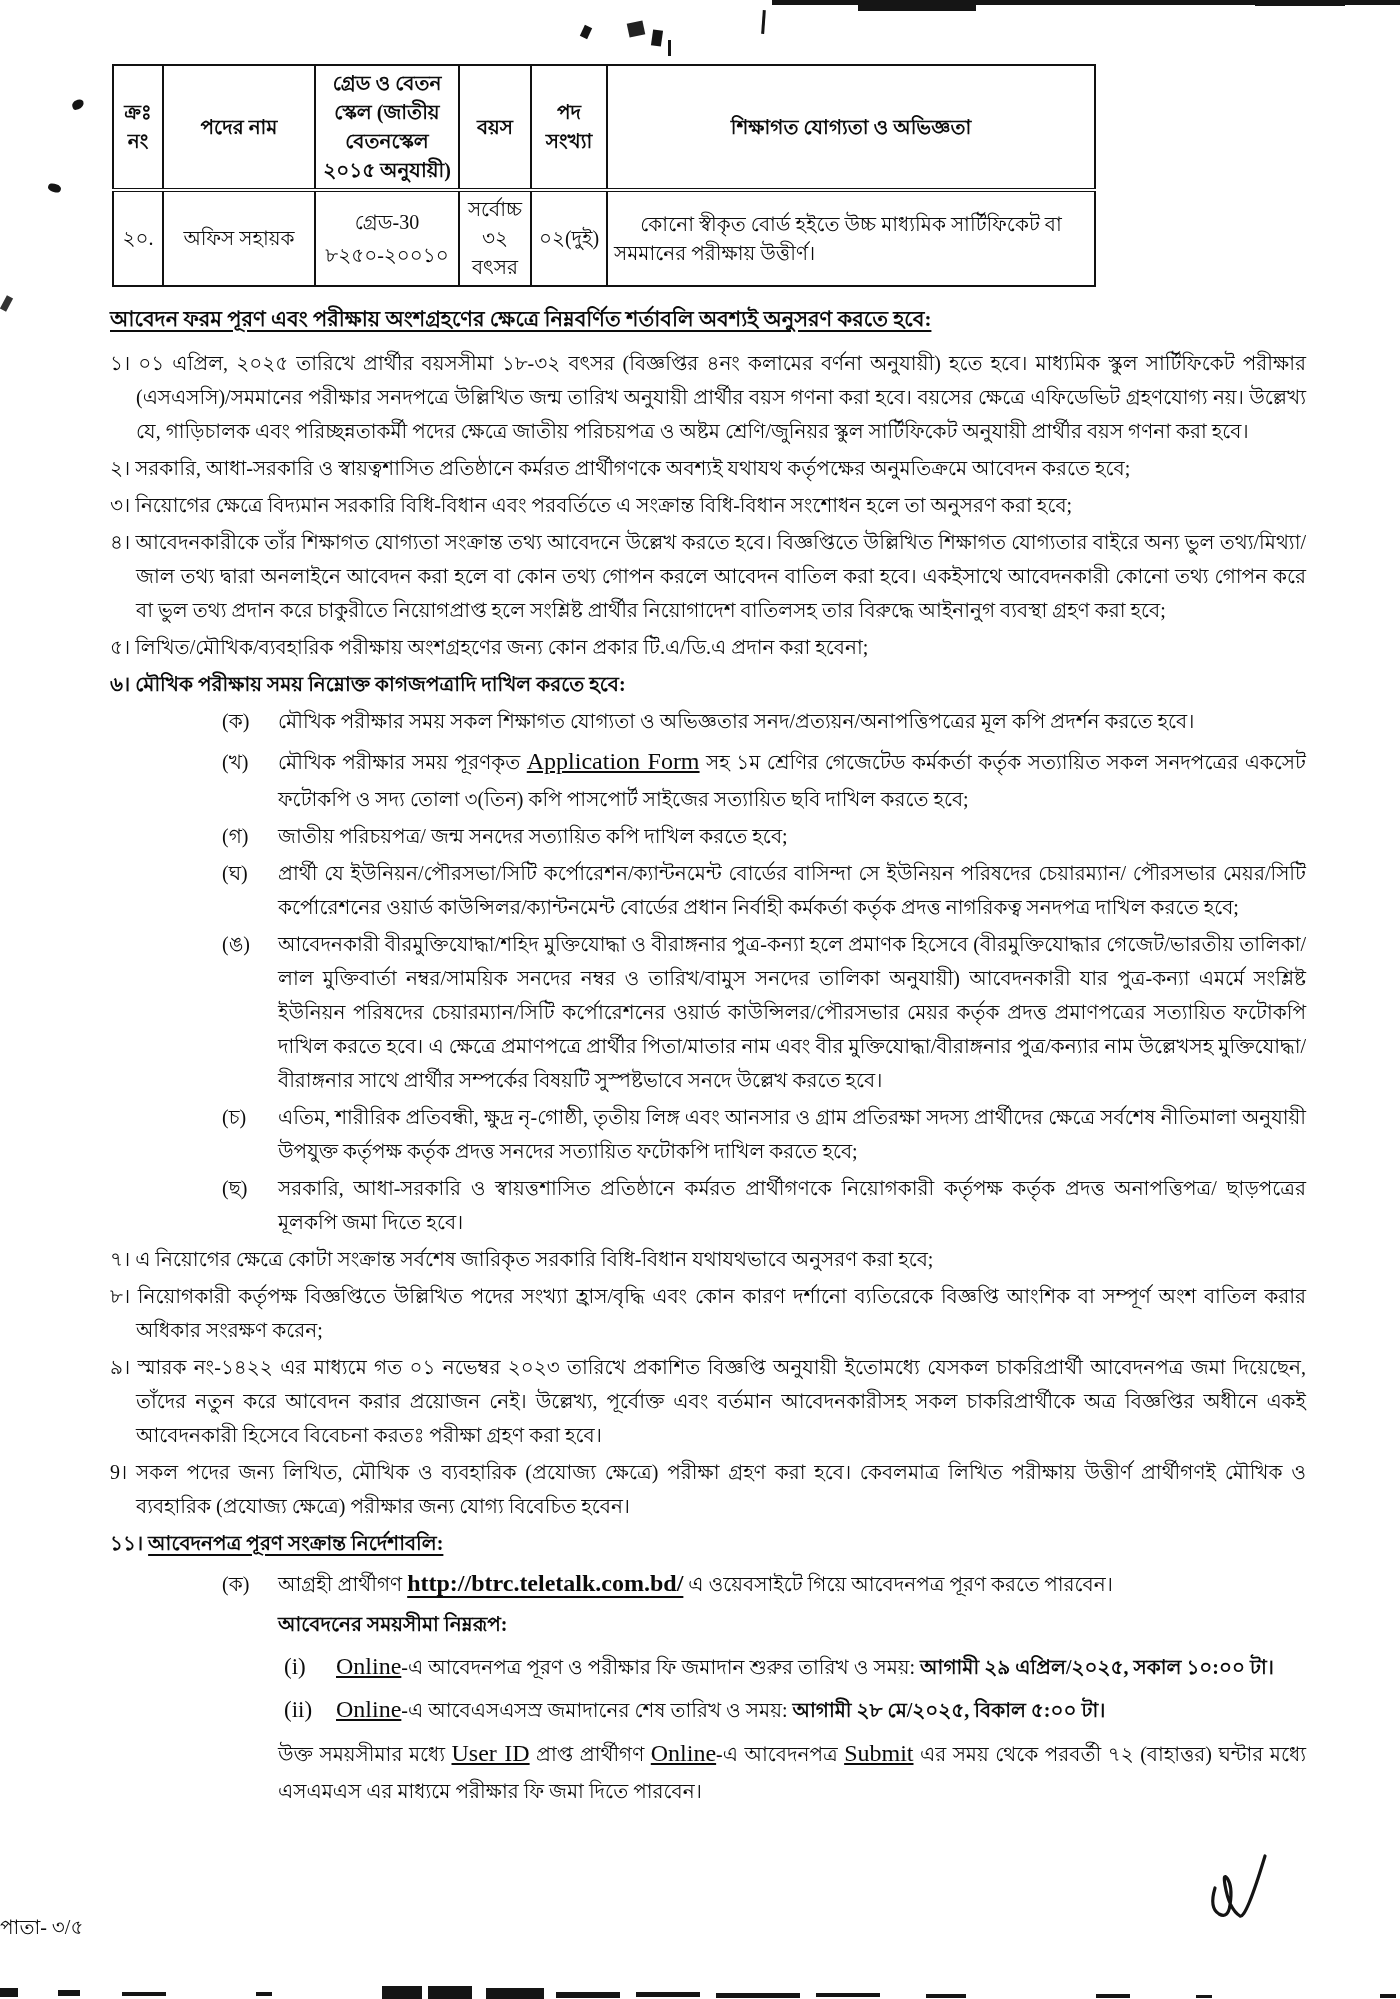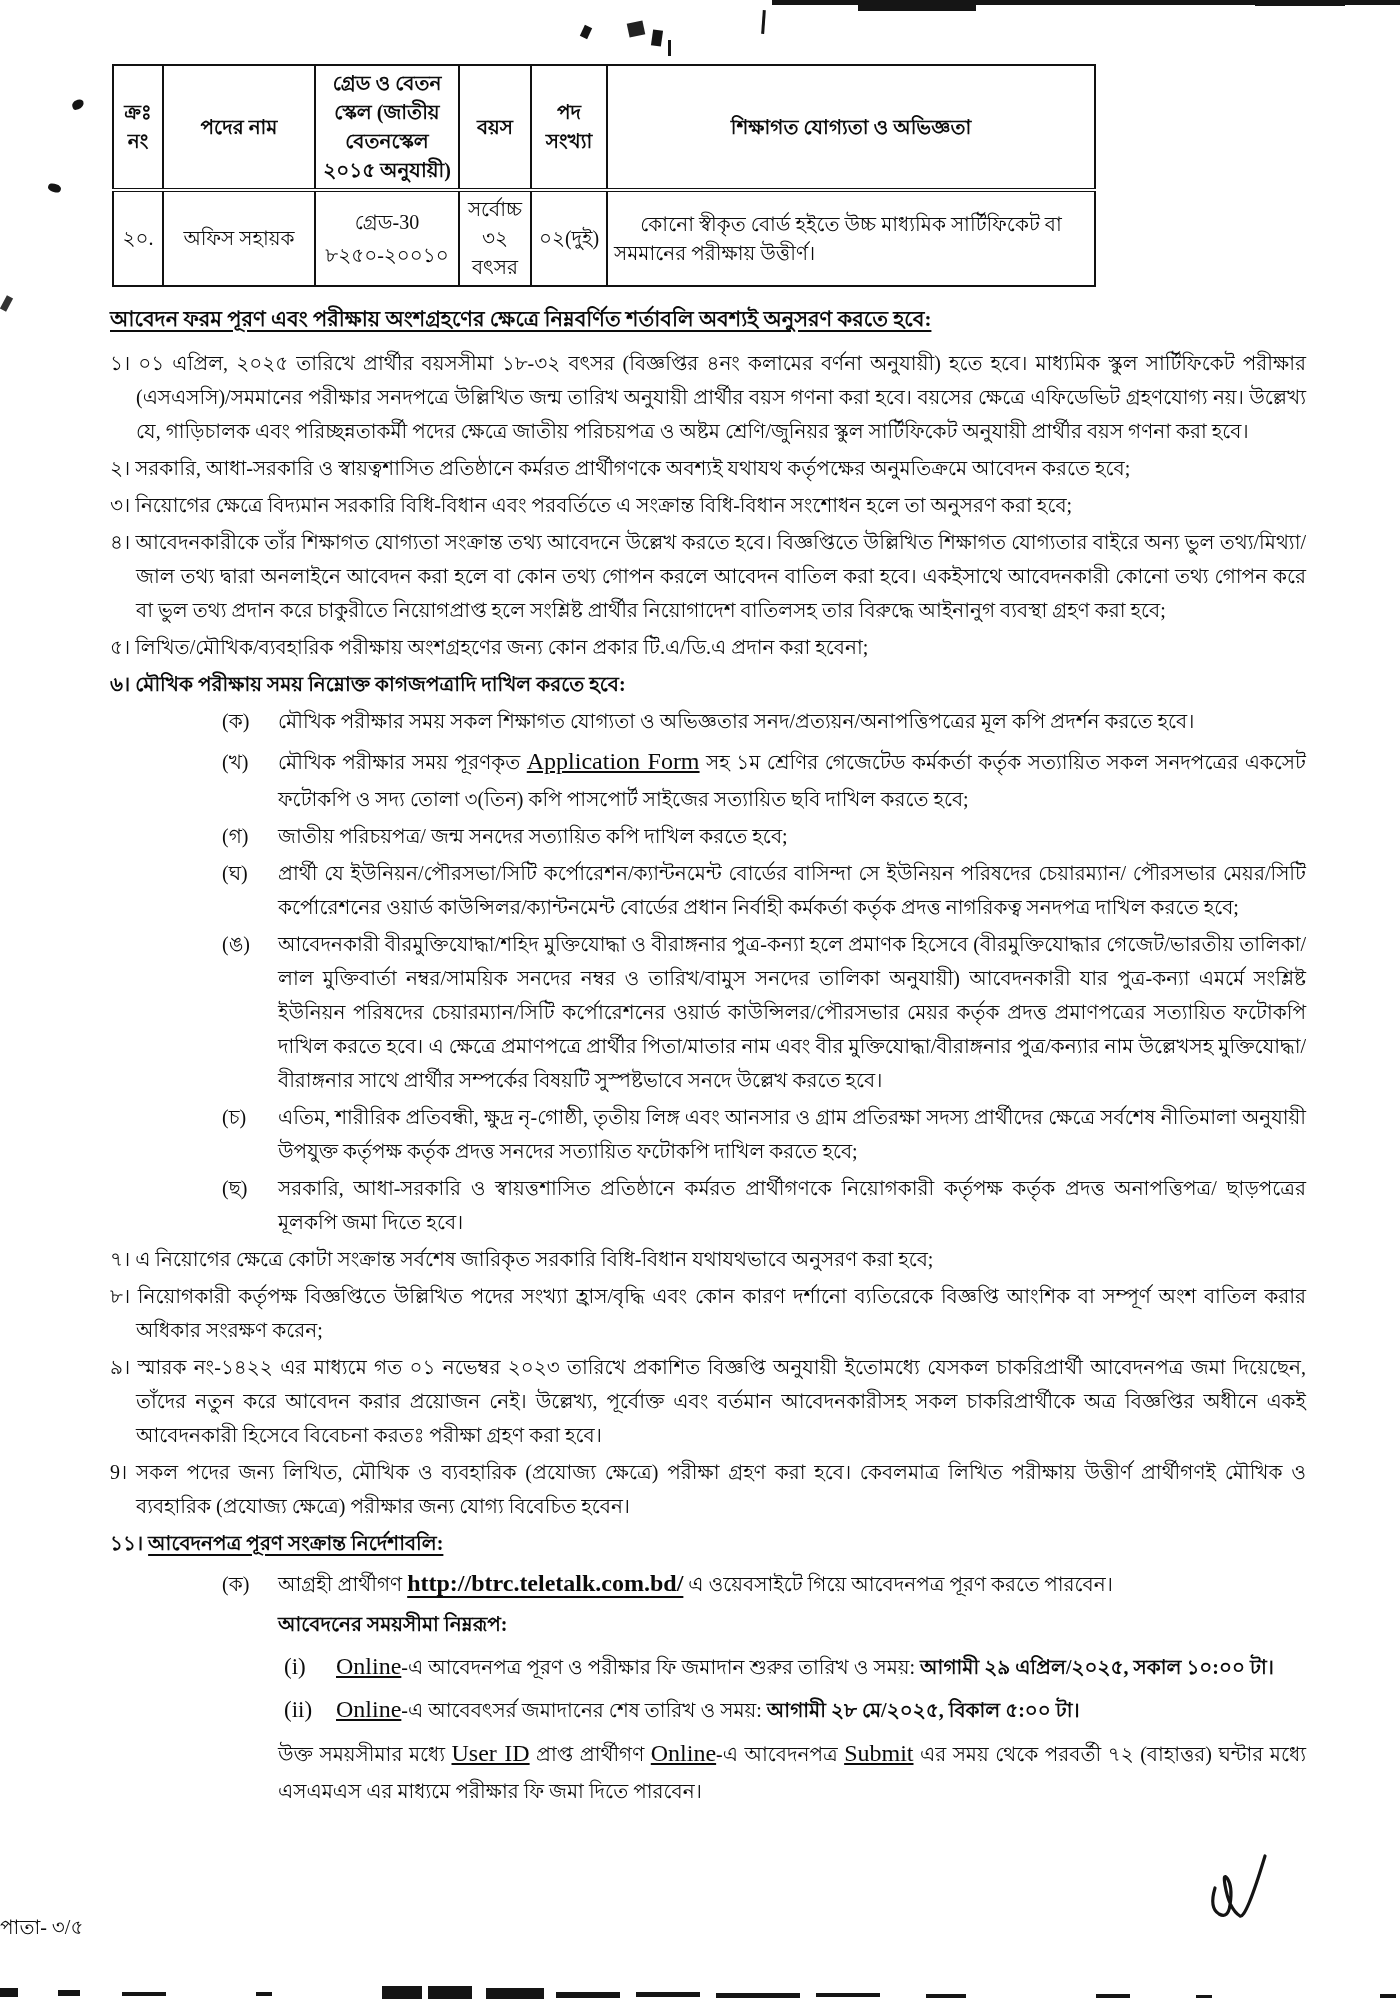--- a/index.html
+++ b/index.html
@@ -224,21 +224,21 @@
   <div class="item"><span class="num">9।</span> <span>সকল পদের জন্য লিখিত, মৌখিক ও ব্যবহারিক (প্রযোজ্য ক্ষেত্রে) পরীক্ষা গ্রহণ করা হবে। কেবলমাত্র লিখিত পরীক্ষায় উত্তীর্ণ প্রার্থীগণই মৌখিক ও ব্যবহারিক (প্রযোজ্য ক্ষেত্রে) পরীক্ষার জন্য যোগ্য বিবেচিত হবেন।</span></div>
 
   <div class="item"><span class="num b">১১।</span> <span class="b u">আবেদনপত্র পূরণ সংক্রান্ত নির্দেশাবলি:</span></div>
 
   <div class="sub"><span class="lbl">(ক)</span><span>আগ্রহী প্রার্থীগণ </span><span class="url">http://btrc.teletalk.com.bd/</span><span> এ ওয়েবসাইটে গিয়ে আবেদনপত্র পূরণ করতে পারবেন।</span></div>
 
   <div class="deadline-heading">আবেদনের সময়সীমা নিম্নরূপ:</div>
 
   <div class="rom"><span class="lbl">(i)</span><span class="lat">Online</span><span>-এ আবেদনপত্র পূরণ ও পরীক্ষার ফি জমাদান শুরুর তারিখ ও সময়: </span><span class="b">আগামী ২৯ এপ্রিল/২০২৫, সকাল ১০:০০ টা।</span></div>
 
-  <div class="rom"><span class="lbl">(ii)</span><span class="lat">Online</span><span>-এ আবেবৎসর্র জমাদানের শেষ তারিখ ও সময়: </span><span class="b">আগামী ২৮ মে/২০২৫, বিকাল ৫:০০ টা।</span></div>
+  <div class="rom"><span class="lbl">(ii)</span><span class="lat">Online</span><span>-এ আবেএসএসস্র জমাদানের শেষ তারিখ ও সময়: </span><span class="b">আগামী ২৮ মে/২০২৫, বিকাল ৫:০০ টা।</span></div>
 
   <div class="tail"><span>উক্ত সময়সীমার মধ্যে </span><span class="lat">User ID</span><span> প্রাপ্ত প্রার্থীগণ </span><span class="lat">Online</span><span>-এ আবেদনপত্র </span><span class="lat">Submit</span><span> এর সময় থেকে পরবর্তী ৭২ (বাহাত্তর) ঘন্টার মধ্যে এসএমএস এর মাধ্যমে পরীক্ষার ফি জমা দিতে পারবেন।</span></div>
 
 </div>
 
 <div class="footer">পাতা- ৩/৫</div>
 
 <div class="signature">
   <svg viewBox="0 0 64 72" width="64" height="72">
     <path d="M10 36 q-6 20 4 26 q9 5 11 -9 q3 -19 -3 -27 q-4 -5 -2 7 q4 24 15 31 q6 3 25 -60" fill="none" stroke="#141414" stroke-width="3.2" stroke-linecap="round"></path>

